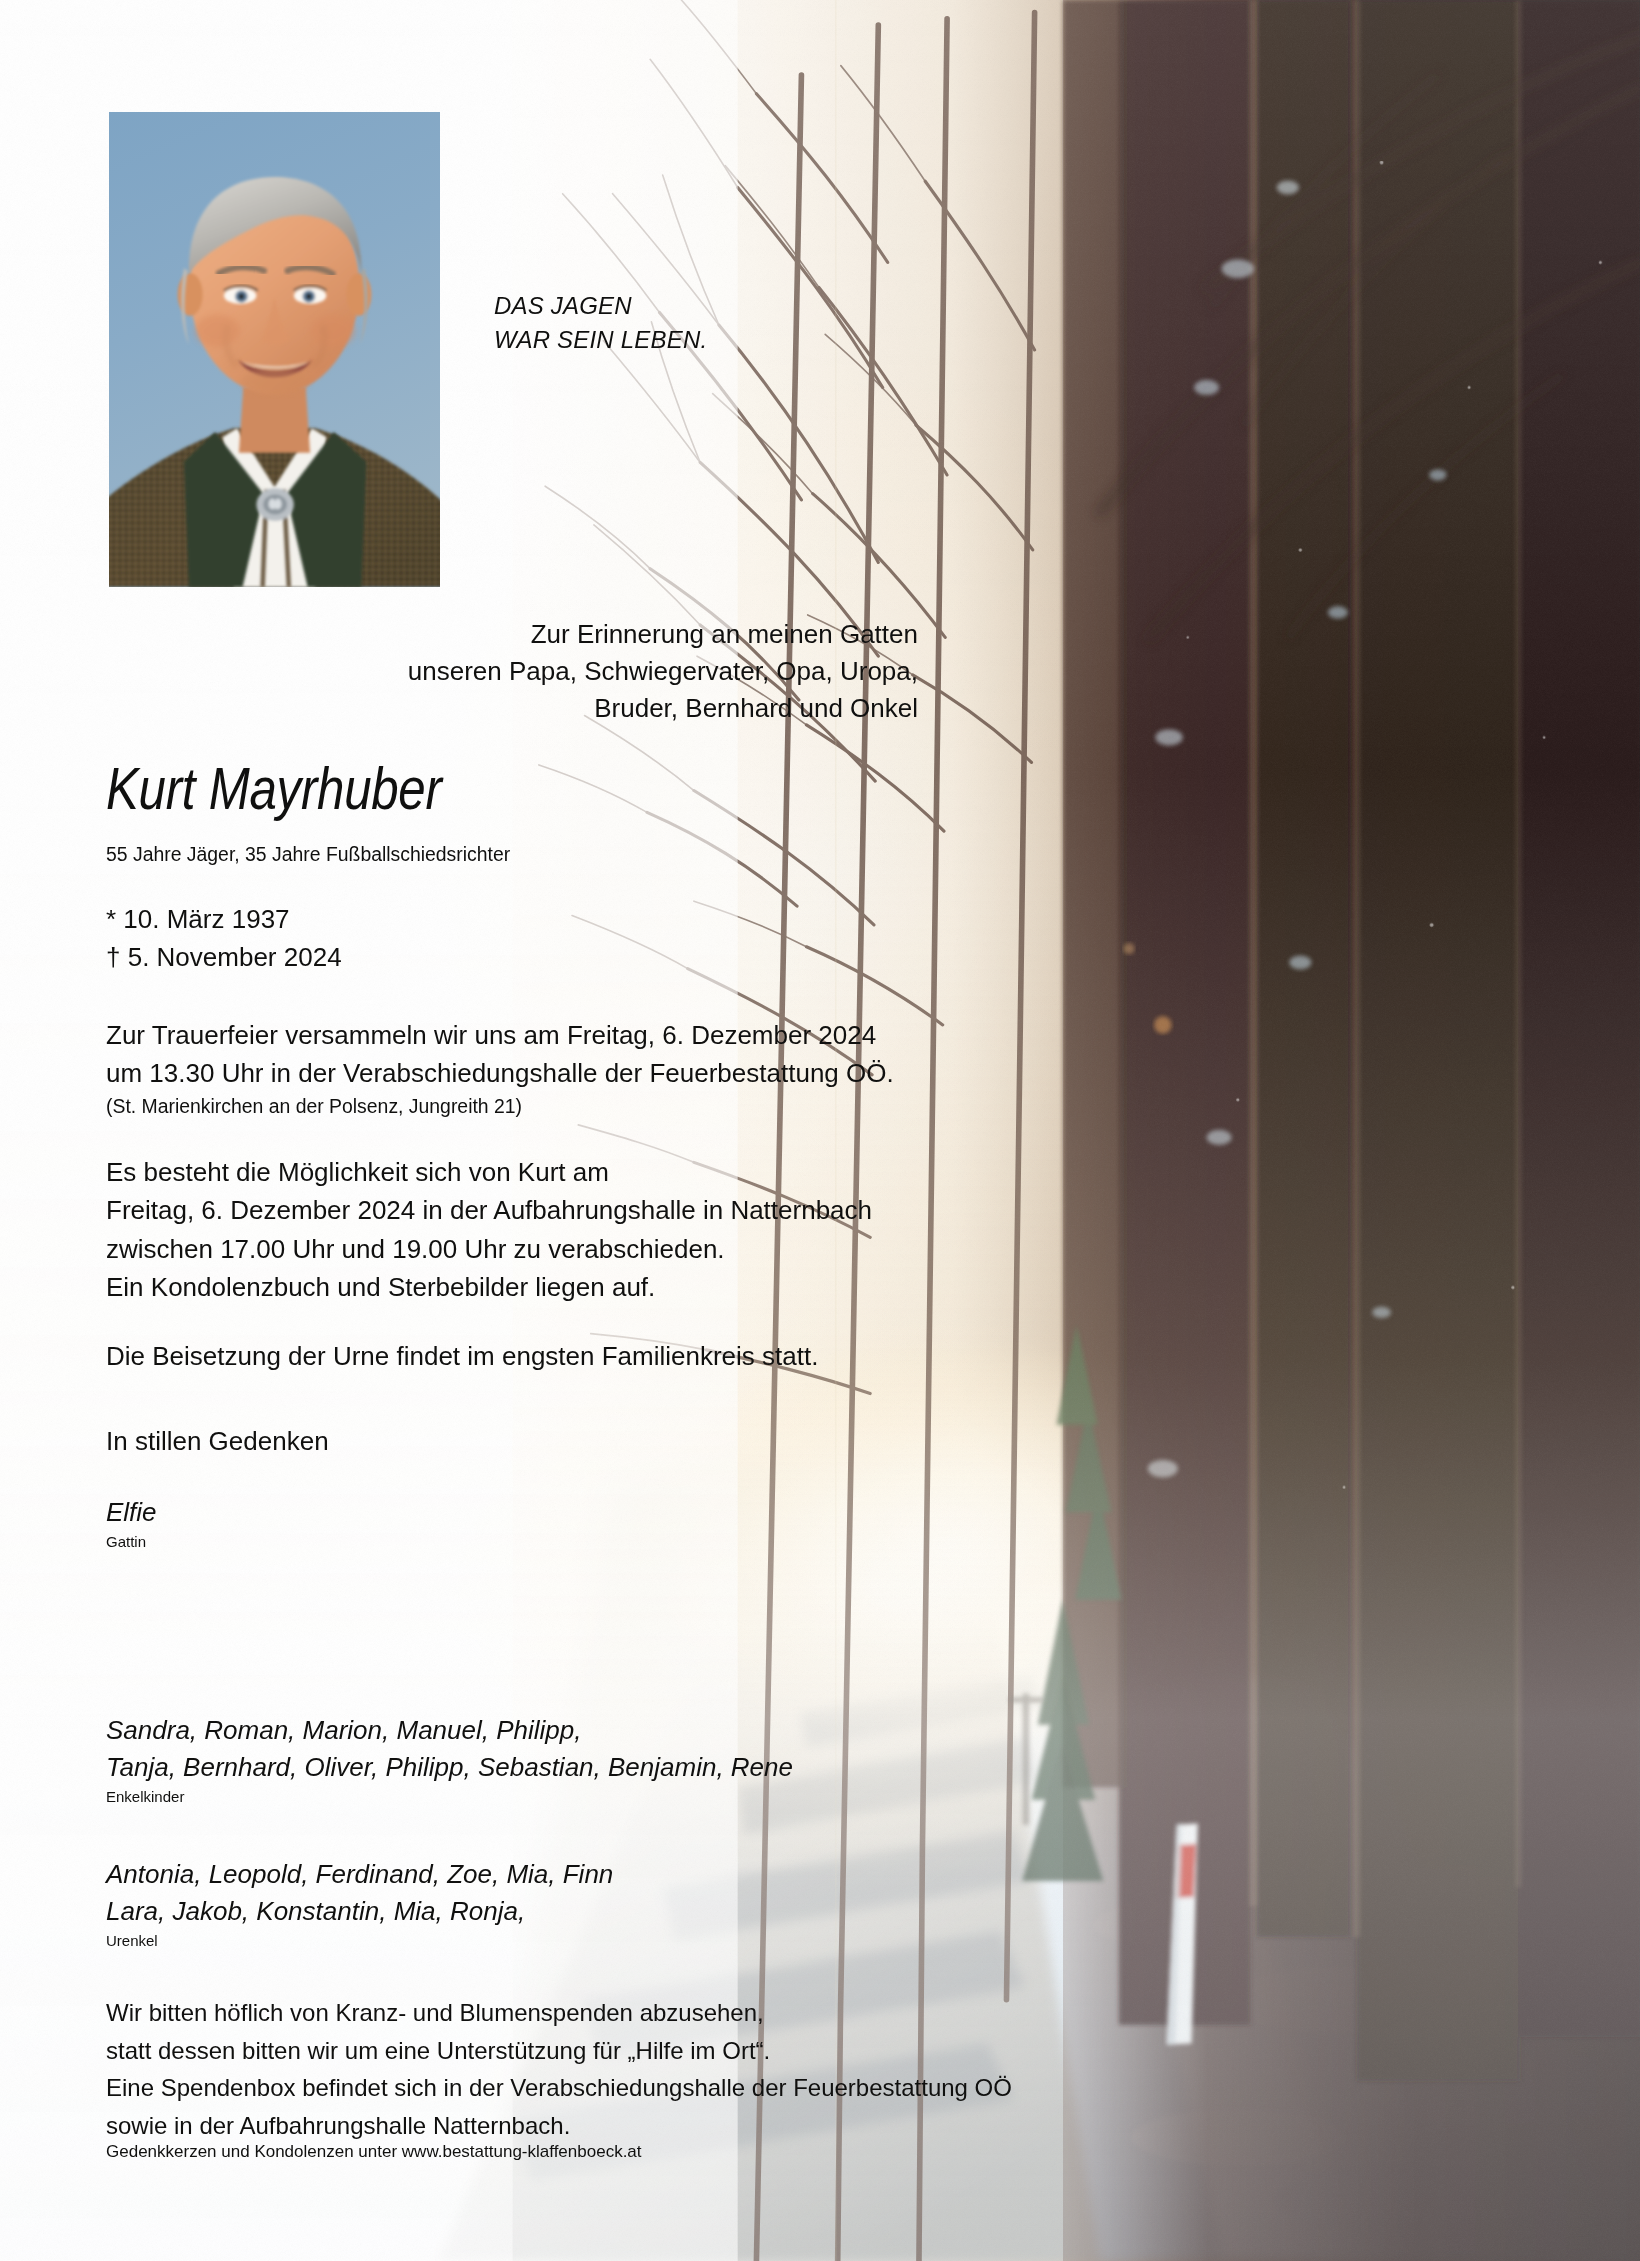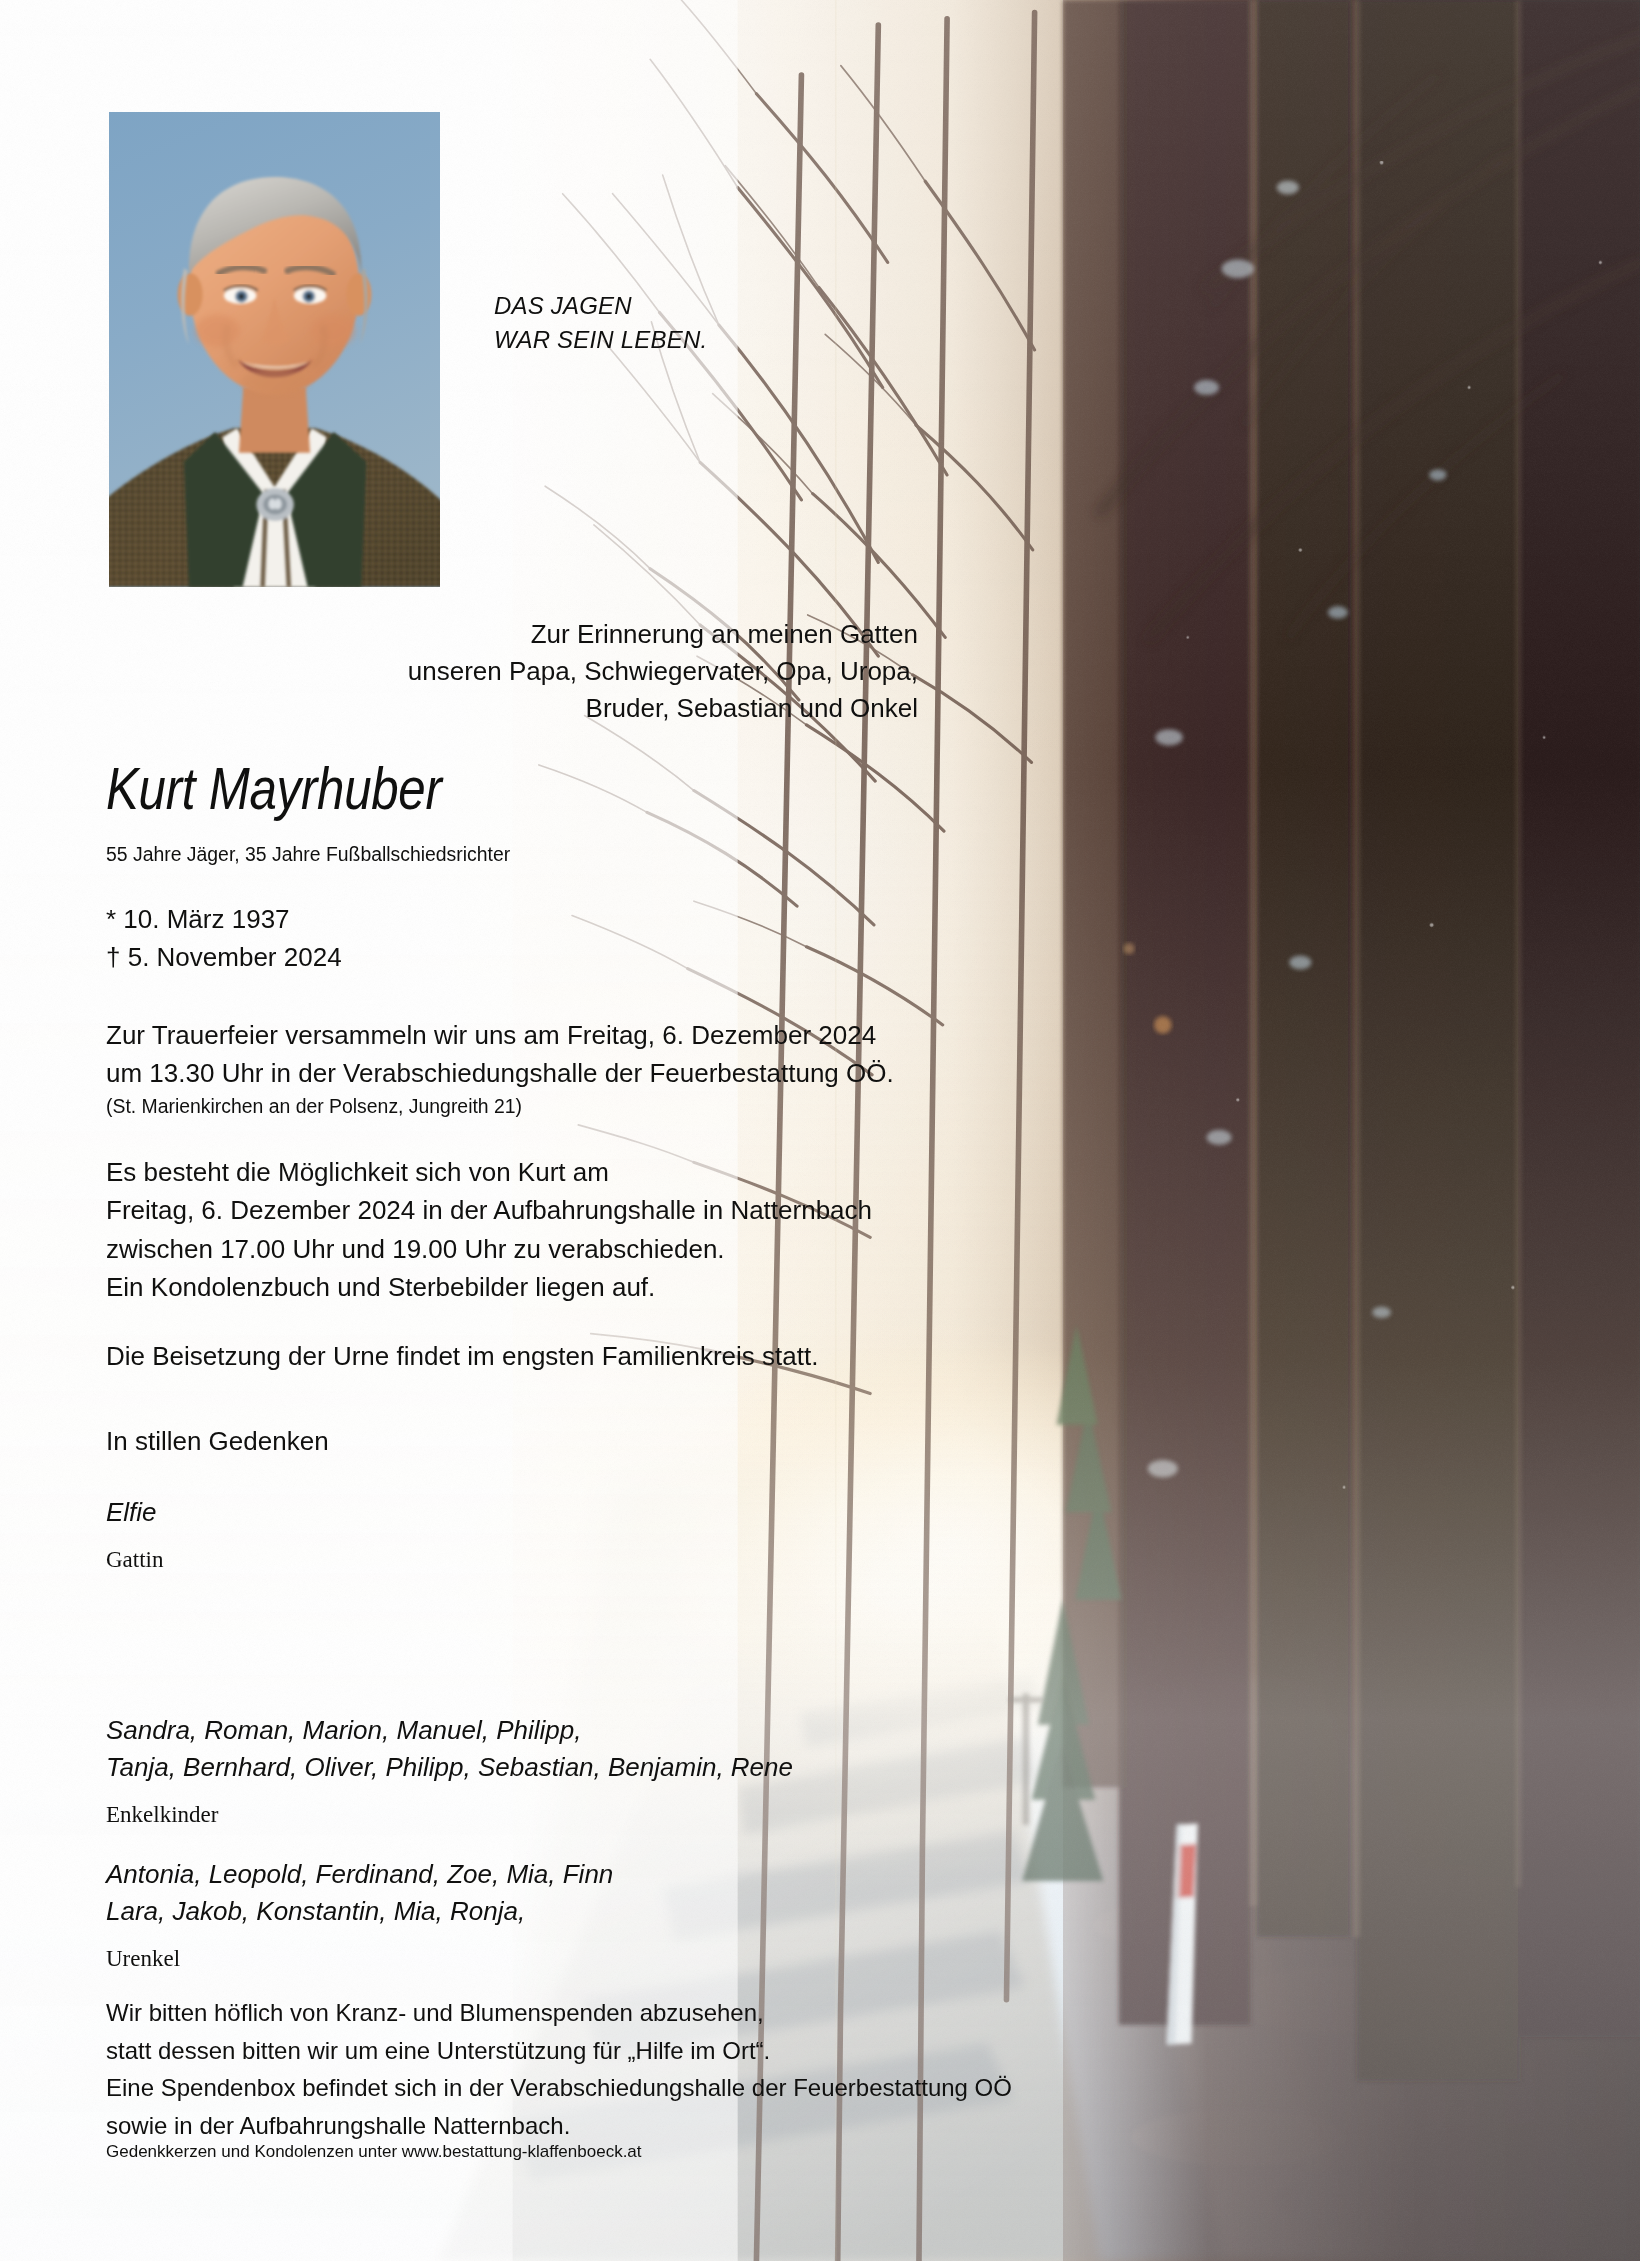--- a/index.html
+++ b/index.html
@@ -42,21 +42,21 @@
   .trauer { top:1016px; font-size:26px; line-height:1.48; width:1000px; }
   .trauer-addr { top:1094px; font-size:19.4px; line-height:1.3; }
 
   .moegl { top:1153px; font-size:26px; line-height:1.48; width:1031px; }
 
   .urne { top:1337px; font-size:26px; line-height:1.48; width:937px; }
 
   .gedenken { top:1422px; font-size:26px; line-height:1.48; }
 
   .grp-name { font-size:26px; font-style:italic; line-height:1.43; }
-  .grp-role { font-size:23px; line-height:1.3; margin-top:14px;font-family:Liberation Serif, serif; }
+  .grp-role { font-size:15px; line-height:1.3; margin-top:1px; }
 
   .g1 { top:1494px; }
   .g2 { top:1581px; }
   .g3 { top:1712px; }
   .g4 { top:1856px; }
 
   .footer { top:1994px; font-size:24px; line-height:1.57; width:844px; }
   .footer2 { top:2141px; font-size:17px; line-height:1.3; }
 
   .nowrap { white-space:nowrap; }
@@ -435,21 +435,21 @@
   </div>
 
   <div class="txt motto">
     <div>DAS JAGEN</div>
     <div>WAR SEIN LEBEN.</div>
   </div>
 
   <div class="txt block intro">
     <div>Zur Erinnerung an meinen Gatten</div>
     <div>unseren Papa, Schwiegervater, Opa, Uropa,</div>
-    <div>Bruder, Sebastian und Onkel</div>
+    <div>Bruder, Bernhard und Onkel</div>
   </div>
 
   <div class="txt block name">Kurt Mayrhuber</div>
   <div class="txt block subname">55 Jahre Jäger, 35 Jahre Fußballschiedsrichter</div>
 
   <div class="txt block dates">
     <div>* 10. März 1937</div>
     <div>† 5. November 2024</div>
   </div>
 

